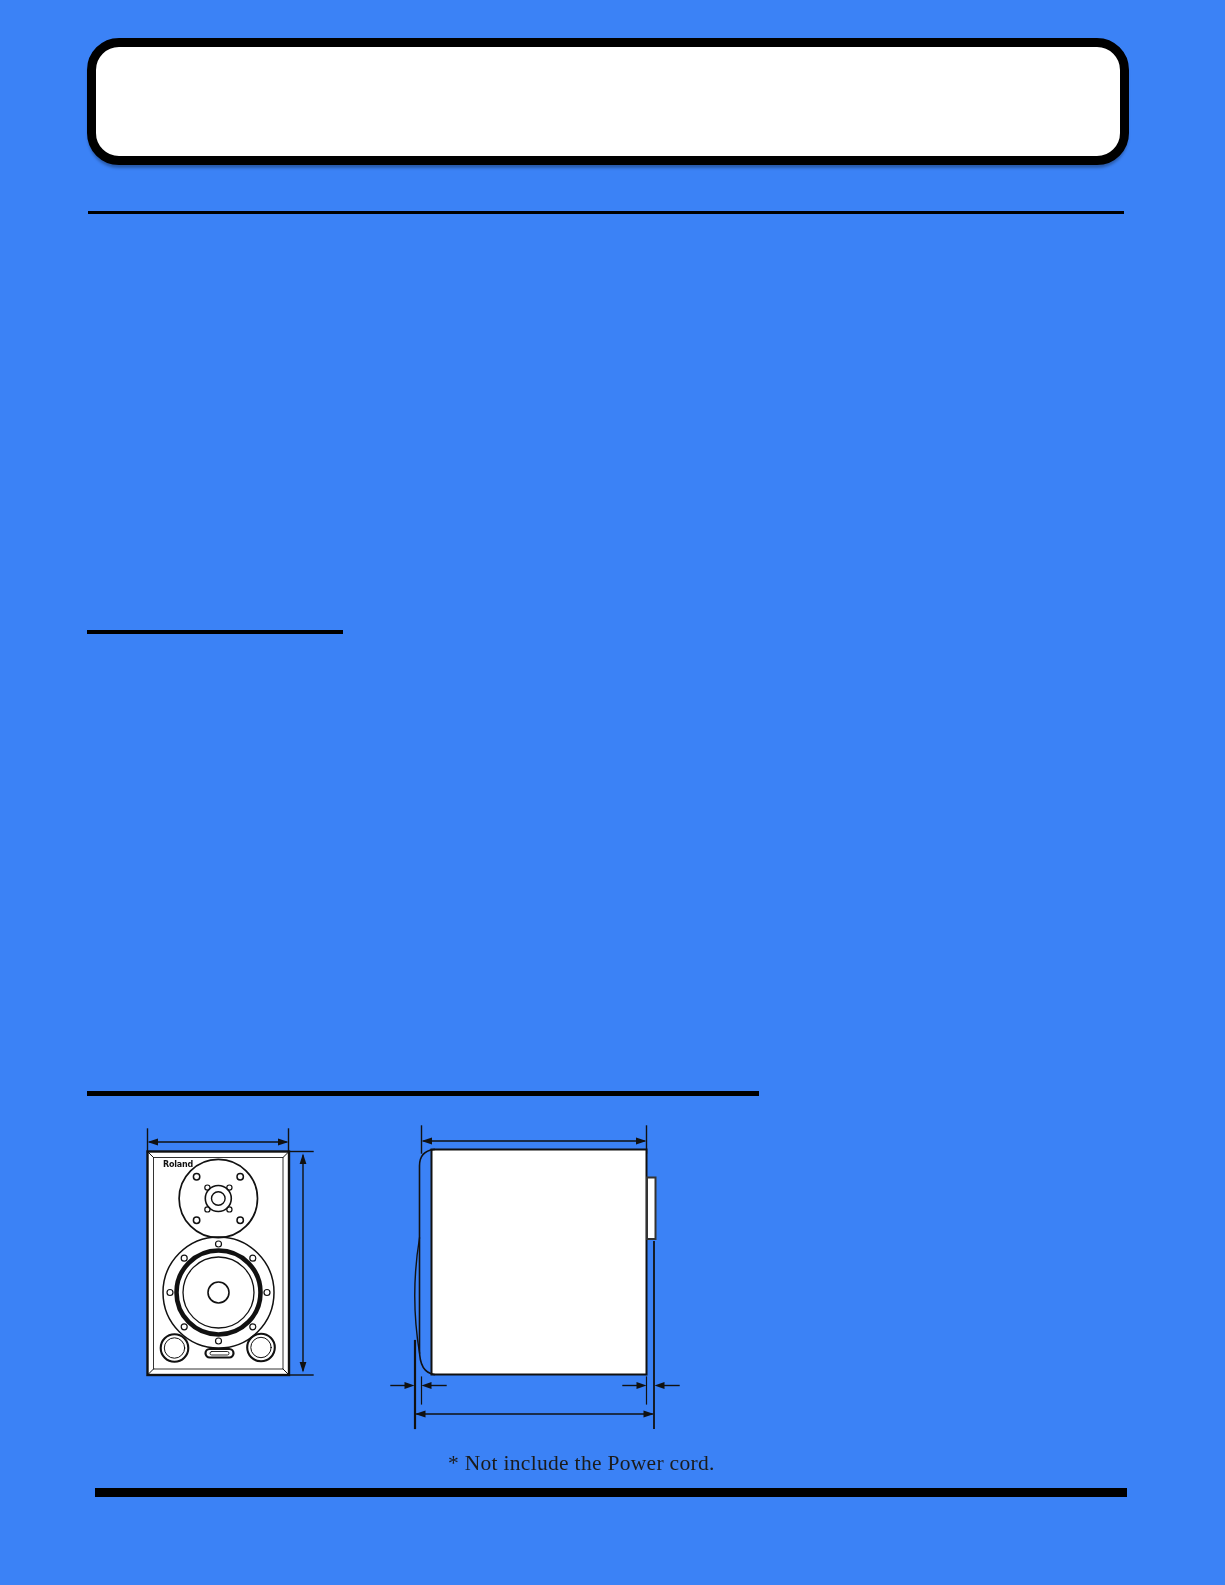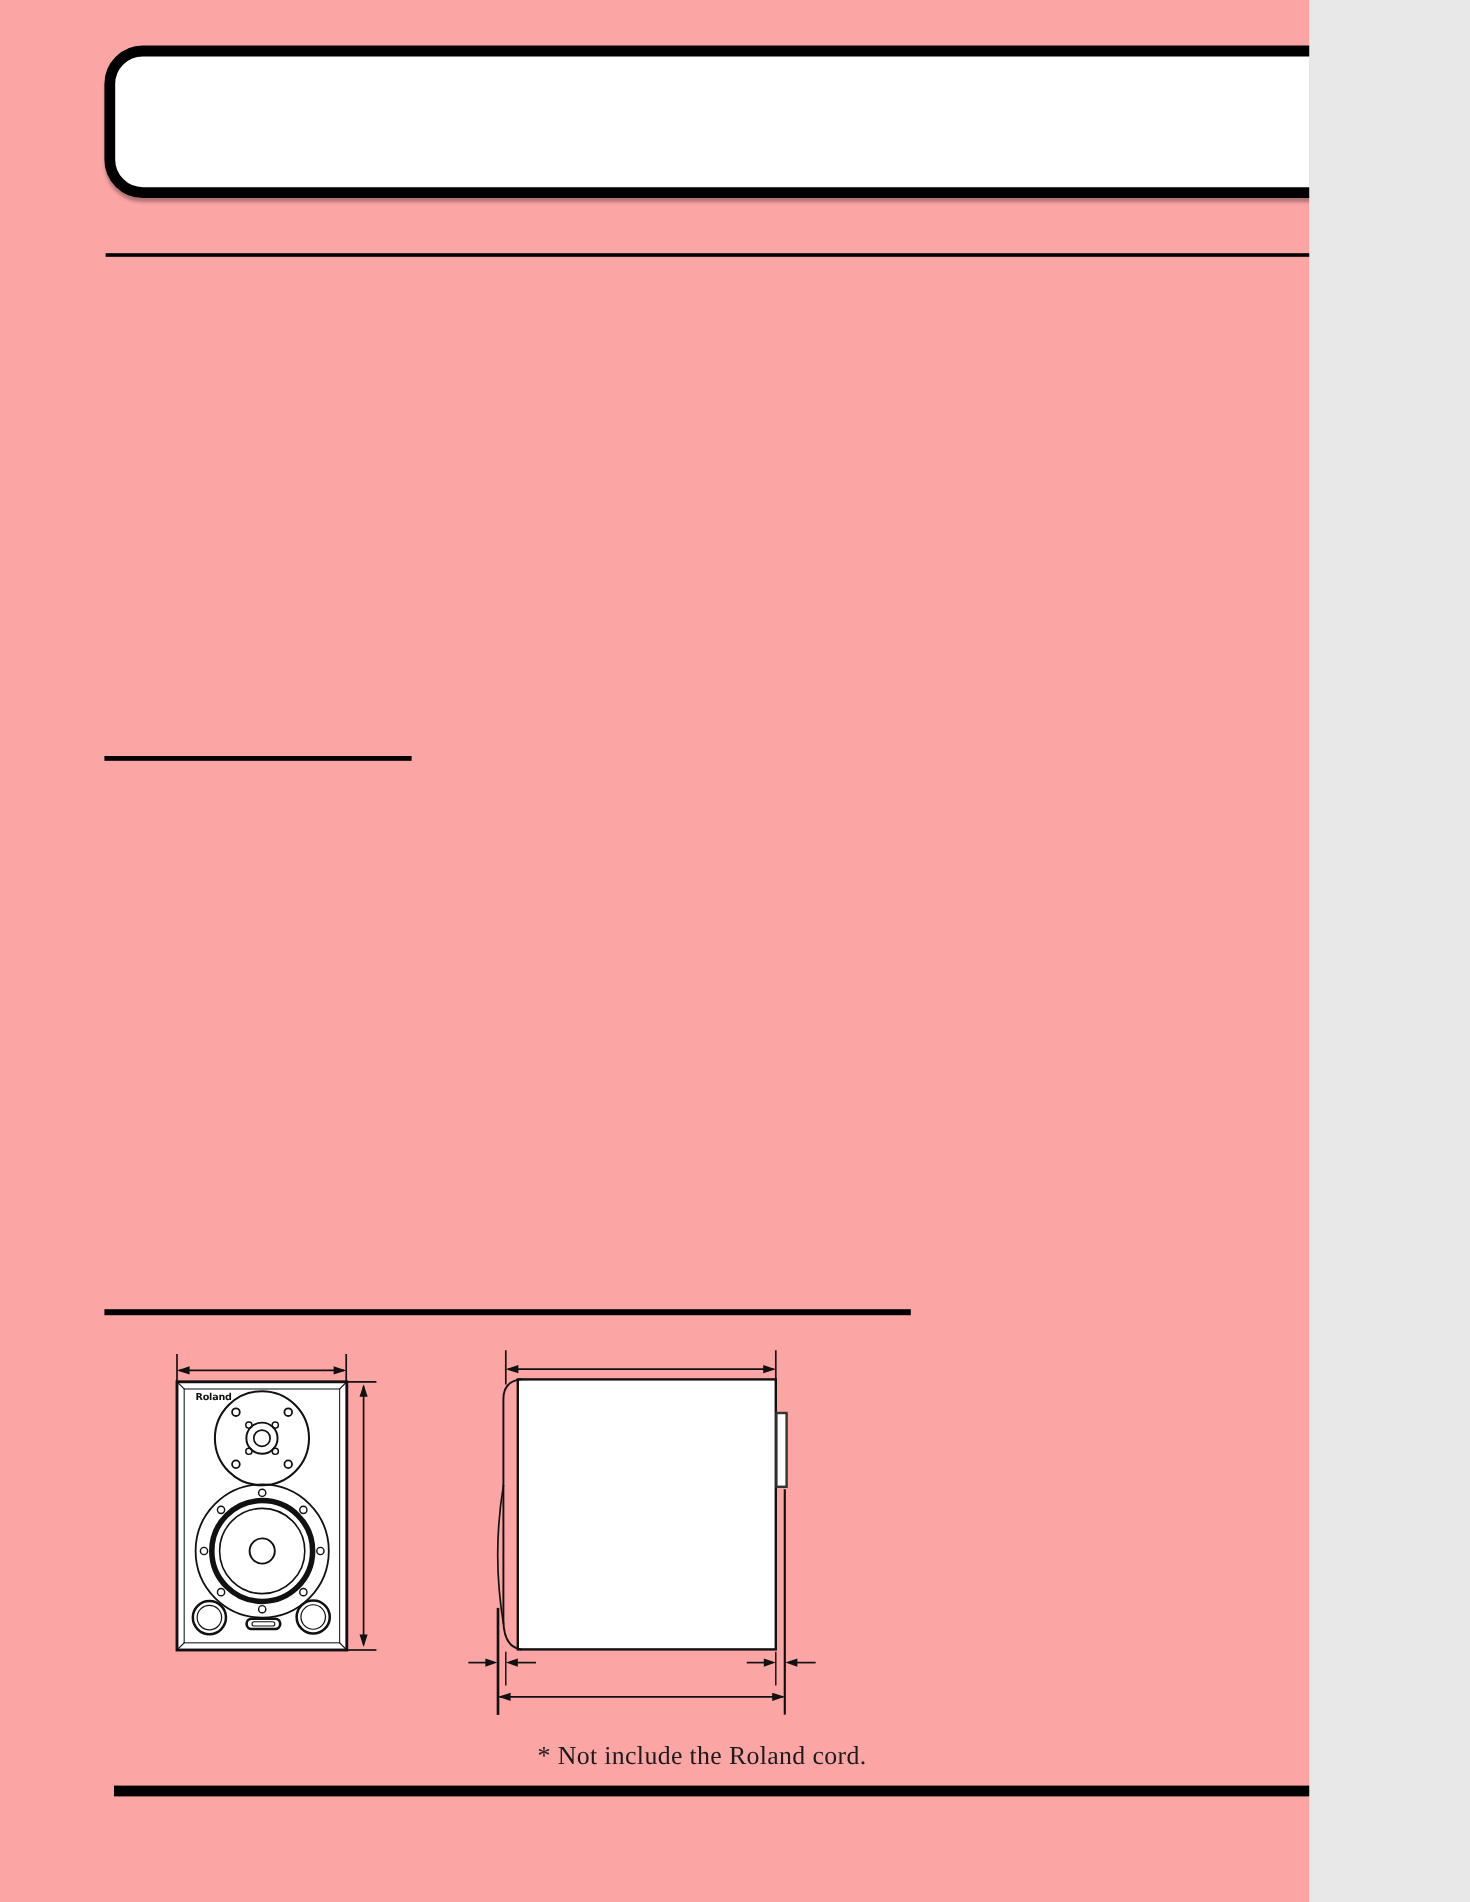--- a/index.html
+++ b/index.html
@@ -1,19 +1,19 @@
 <!DOCTYPE html>
 <html><head>
 <meta charset="utf-8">
 <style>
   html,body{margin:0;padding:0;background:#e8e8e8;}
   .page{
     position:relative;
-    width:1091px;height:1585px;
-    background:#fca5a5;
+    width:1225px;height:1585px;
+    background:#3b82f6;
     overflow:hidden;
     font-family:"Liberation Serif", serif;
   }
   .title-box{
     position:absolute;left:87px;top:38px;width:1042px;height:127px;
     box-sizing:border-box;
     border:9px solid #000;border-radius:32px;
     background:#fff;
     box-shadow:0 4px 3px -1px rgba(0,0,0,0.30);
   }
@@ -160,17 +160,17 @@
         <g>
           <line x1="417" y1="1414" x2="652" y2="1414"></line>
           <polygon points="415,1414 425.5,1410.6 425.5,1417.4" fill="#111" stroke="none"></polygon>
           <polygon points="654,1414 643.5,1410.6 643.5,1417.4" fill="#111" stroke="none"></polygon>
         </g>
       </g>
 
     </g>
   </svg>
 
-  <div class="footnote">* Not include the Roland cord.</div>
+  <div class="footnote">* Not include the Power cord.</div>
 
   <div class="rule footer-bar"></div>
 
 </div>
 
 </body></html>

